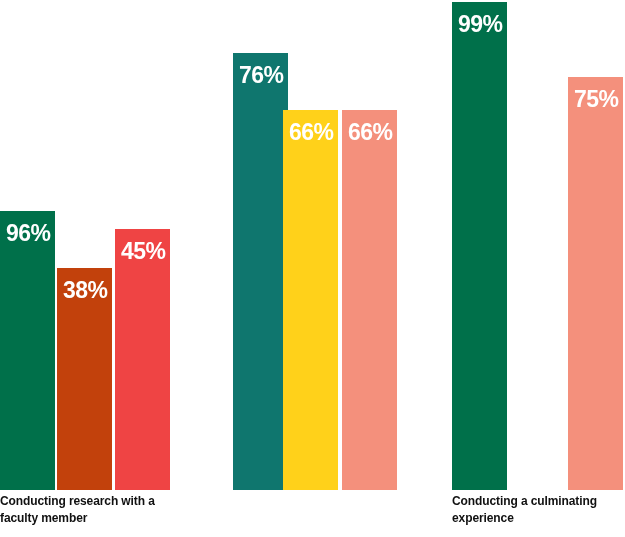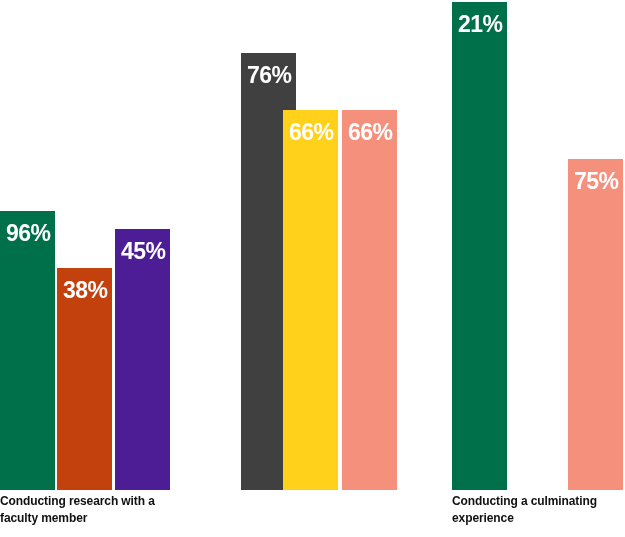--- a/index.html
+++ b/index.html
@@ -74,48 +74,48 @@
 <div id="chart-root">
 
   <div class="group" style="left:0px; width:170px;">
     <div class="bars">
       <div class="bar" style="left:0px; height:279px; background:#00704A;">
         <span class="bar-value">96%</span>
       </div>
       <div class="bar" style="left:57px; height:222px; background:#c2410c;">
         <span class="bar-value">38%</span>
       </div>
-      <div class="bar" style="left:115px; height:261px; background:#4c1d95;">
+      <div class="bar" style="left:115px; height:261px; background:#ef4444;">
         <span class="bar-value">45%</span>
       </div>
     </div>
     <div class="group-label">Conducting research with a
 faculty member</div>
   </div>
 
   <div class="group" style="left:225px; width:172px;">
     <div class="bars">
-      <div class="bar" style="left:16px; height:437px; background:#404040;">
+      <div class="bar" style="left:8px; height:437px; background:#0f766e;">
         <span class="bar-value">76%</span>
       </div>
       <div class="bar" style="left:58px; height:380px; background:#FFD11A;">
         <span class="bar-value">66%</span>
       </div>
       <div class="bar" style="left:117px; height:380px; background:#F4907C;">
         <span class="bar-value">66%</span>
       </div>
     </div>
   </div>
 
   <div class="group" style="left:452px; width:173px;">
     <div class="bars">
       <div class="bar" style="left:0px; height:488px; background:#00704A;">
-        <span class="bar-value">21%</span>
+        <span class="bar-value">99%</span>
       </div>
-      <div class="bar" style="left:116px; height:331px; background:#F4907C;">
+      <div class="bar" style="left:116px; height:413px; background:#F4907C;">
         <span class="bar-value">75%</span>
       </div>
     </div>
     <div class="group-label">Conducting a culminating
 experience</div>
   </div>
 
 </div>
 
 </body></html>

